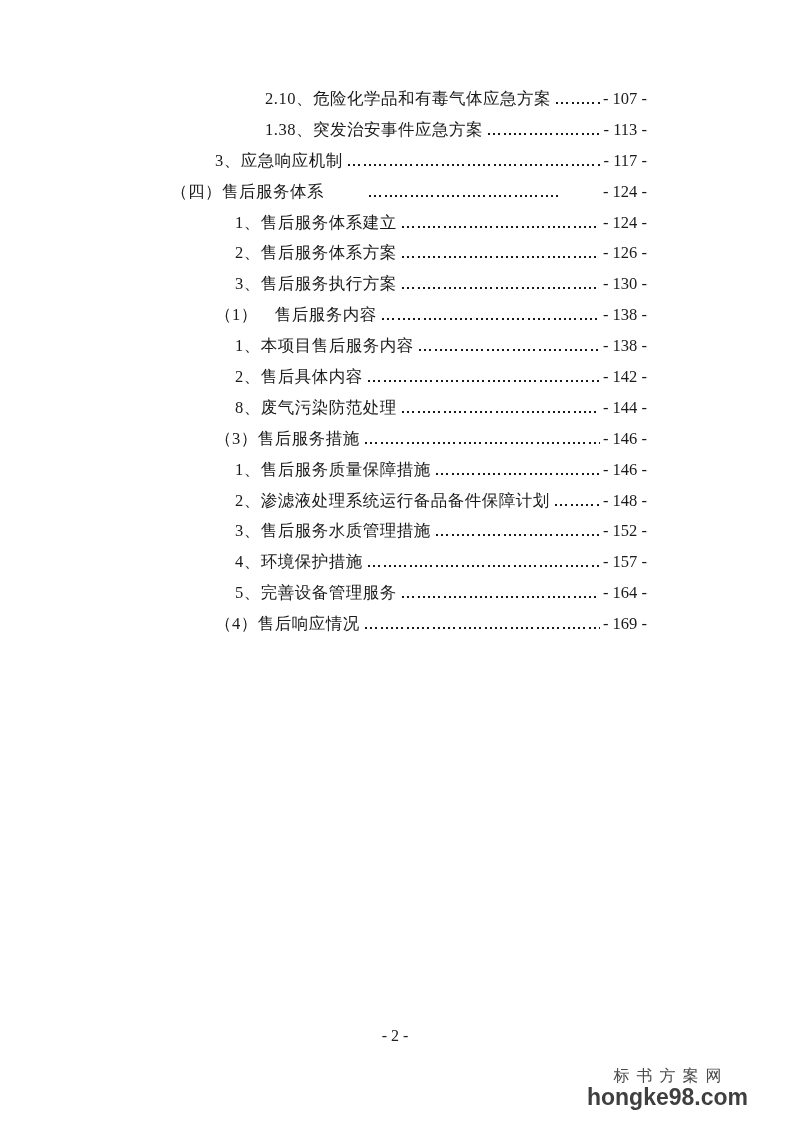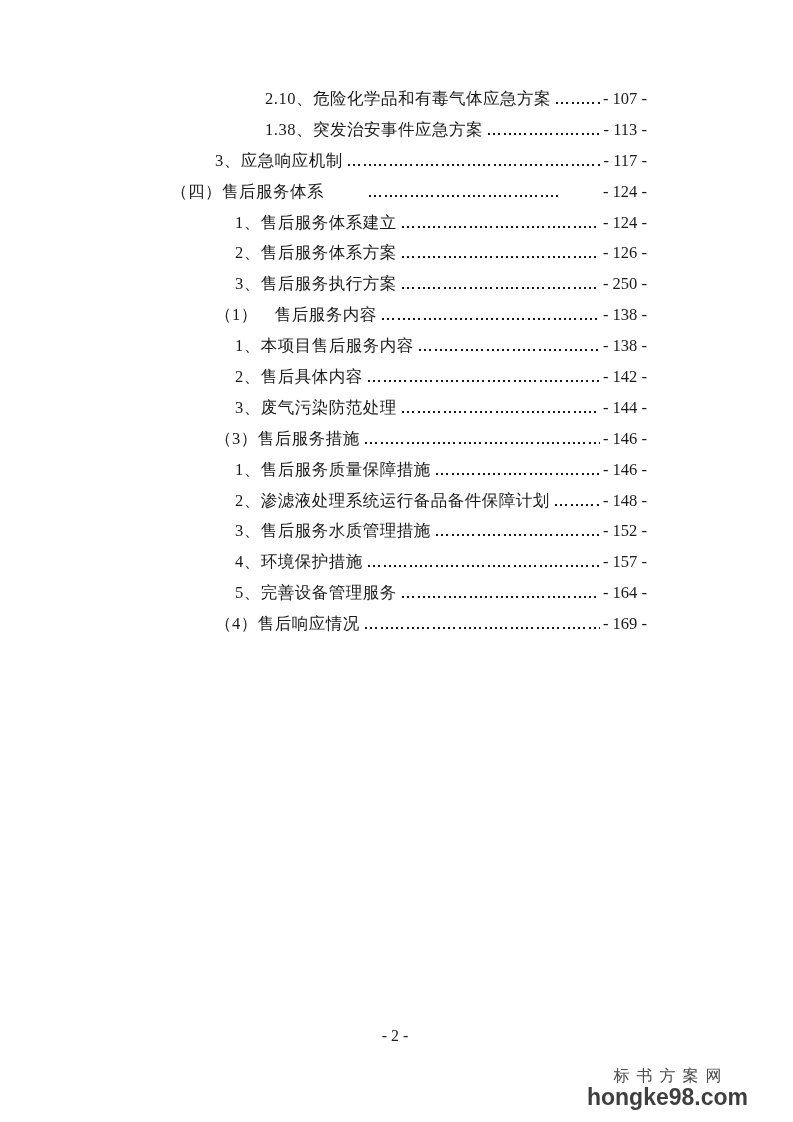--- a/index.html
+++ b/index.html
@@ -103,39 +103,39 @@
         <span class="toc-page">- 124 -</span>
       </div>
       <div class="toc-row lv3">
         <span class="toc-label">2、售后服务体系方案</span>
         <span class="toc-leader"></span>
         <span class="toc-page">- 126 -</span>
       </div>
       <div class="toc-row lv3">
         <span class="toc-label">3、售后服务执行方案</span>
         <span class="toc-leader"></span>
-        <span class="toc-page">- 250 -</span>
+        <span class="toc-page">- 130 -</span>
       </div>
       <div class="toc-row lv2">
         <span class="toc-label">（1）　售后服务内容</span>
         <span class="toc-leader"></span>
         <span class="toc-page">- 138 -</span>
       </div>
       <div class="toc-row lv3">
         <span class="toc-label">1、本项目售后服务内容</span>
         <span class="toc-leader"></span>
         <span class="toc-page">- 138 -</span>
       </div>
       <div class="toc-row lv3">
         <span class="toc-label">2、售后具体内容</span>
         <span class="toc-leader"></span>
         <span class="toc-page">- 142 -</span>
       </div>
       <div class="toc-row lv3">
-        <span class="toc-label">3、废气污染防范处理</span>
+        <span class="toc-label">8、废气污染防范处理</span>
         <span class="toc-leader"></span>
         <span class="toc-page">- 144 -</span>
       </div>
       <div class="toc-row lv2">
         <span class="toc-label">（3）售后服务措施</span>
         <span class="toc-leader"></span>
         <span class="toc-page">- 146 -</span>
       </div>
       <div class="toc-row lv3">
         <span class="toc-label">1、售后服务质量保障措施</span>

